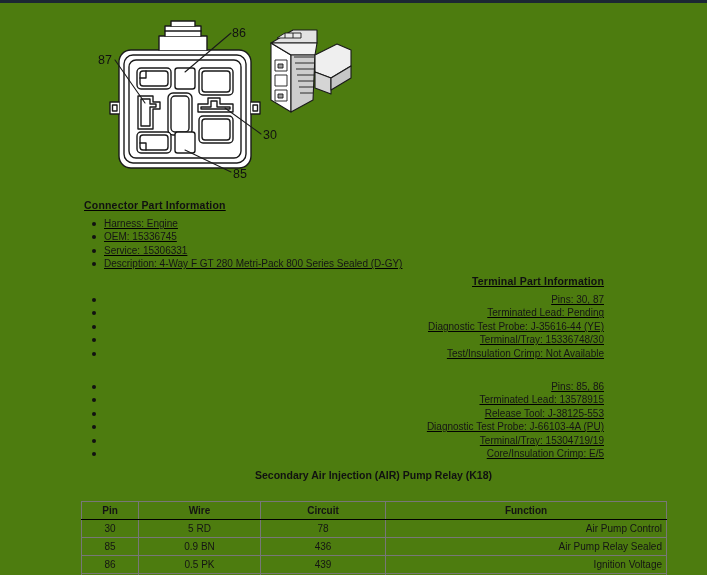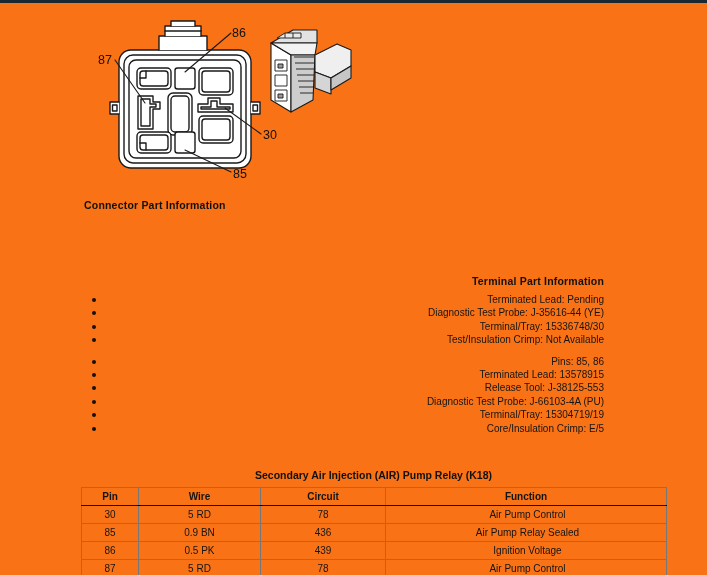--- a/index.html
+++ b/index.html
@@ -21,38 +21,39 @@
     top: 0; left: 0;
     width: 707px;
     height: 3px;
     background: #1b2733;
   }
   #page {
     position: absolute;
     top: 3px; left: 0;
     width: 707px;
     height: 572px;
-    background: #f97316;
+    background: #4d7c0f;
   }
 
   
   #diagram {
     position: absolute;
     top: 5px;
     left: 85px;
     width: 290px;
     height: 180px;
   }
   #diagram svg { display: block; }
 
   
   .section {
     position: absolute;
     left: 84px;
     width: 520px;
+    text-decoration: underline;
   }
   .sec-head {
     font-size: 10.5px;
     font-weight: bold;
     letter-spacing: 0.2px;
     margin: 0 0 6px 0;
     color: #111111;
   }
   ul.bullets {
     list-style: none;
@@ -73,34 +74,34 @@
     left: 8px;
     top: 5px;
     width: 4px;
     height: 4px;
     border-radius: 50%;
     background: #111111;
   }
 
   #sec-connector { top: 196px; }
   #sec-terminal  { top: 272px; text-align: right; }
-  #terminal-group-2 { margin-top: 8px; }
+  #terminal-group-2 { margin-top: 20px; }
 
   
   #table-wrap {
     position: absolute;
     left: 81px;
     top: 466px;
     width: 585px;
   }
   #table-title {
     text-align: center;
     font-size: 10.5px;
     font-weight: bold;
-    margin-bottom: 6px;
+    margin-bottom: 20px;
     color: #111111;
   }
   table.pinout {
     border-collapse: collapse;
     width: 585px;
     table-layout: fixed;
     border: 1.6px solid #000000;
   }
   table.pinout th,
   table.pinout td {
@@ -114,21 +115,21 @@
     white-space: nowrap;
   }
   table.pinout thead th {
     font-weight: bold;
     text-align: center;
     border-bottom: 1.6px solid #000000;
   }
   table.pinout td.c-pin,
   table.pinout td.c-wire,
   table.pinout td.c-circuit { text-align: center; }
-  table.pinout td.c-function { text-align: center; padding-left: 7px; }
+  table.pinout td.c-function { text-align: right; padding-left: 7px; }
   col.w-pin { width: 57px; }
   col.w-wire { width: 122px; }
   col.w-circuit { width: 125px; }
   col.w-function { width: 281px; }
 </style>
 </head>
 <body>
 
 <div id="top-rule"></div>
 
@@ -253,25 +254,32 @@
         <text x="147" y="29">86</text>
         <text x="13" y="56">87</text>
         <text x="178" y="131">30</text>
         <text x="148" y="170">85</text>
       </g>
     </svg>
   </div>
 
   <div class="section" id="sec-connector">
     <div class="sec-head">Connector Part Information</div>
+    <ul class="bullets">
+      <li>Harness: Engine</li>
+      <li>OEM: 15336745</li>
+      <li>Service: 15306331</li>
+      <li>Description: 4-Way F GT 280 Metri-Pack 800 Series Sealed (D-GY)</li>
+    </ul>
   </div>
 
   <div class="section" id="sec-terminal">
     <div class="sec-head">Terminal Part Information</div>
     <ul class="bullets">
+      <li>Pins: 30, 87</li>
       <li>Terminated Lead: Pending</li>
       <li>Diagnostic Test Probe: J-35616-44 (YE)</li>
       <li>Terminal/Tray: 15336748/30</li>
       <li>Test/Insulation Crimp: Not Available</li>
     </ul>
     <ul class="bullets" id="terminal-group-2">
       <li>Pins: 85, 86</li>
       <li>Terminated Lead: 13578915</li>
       <li>Release Tool: J-38125-553</li>
       <li>Diagnostic Test Probe: J-66103-4A (PU)</li>

